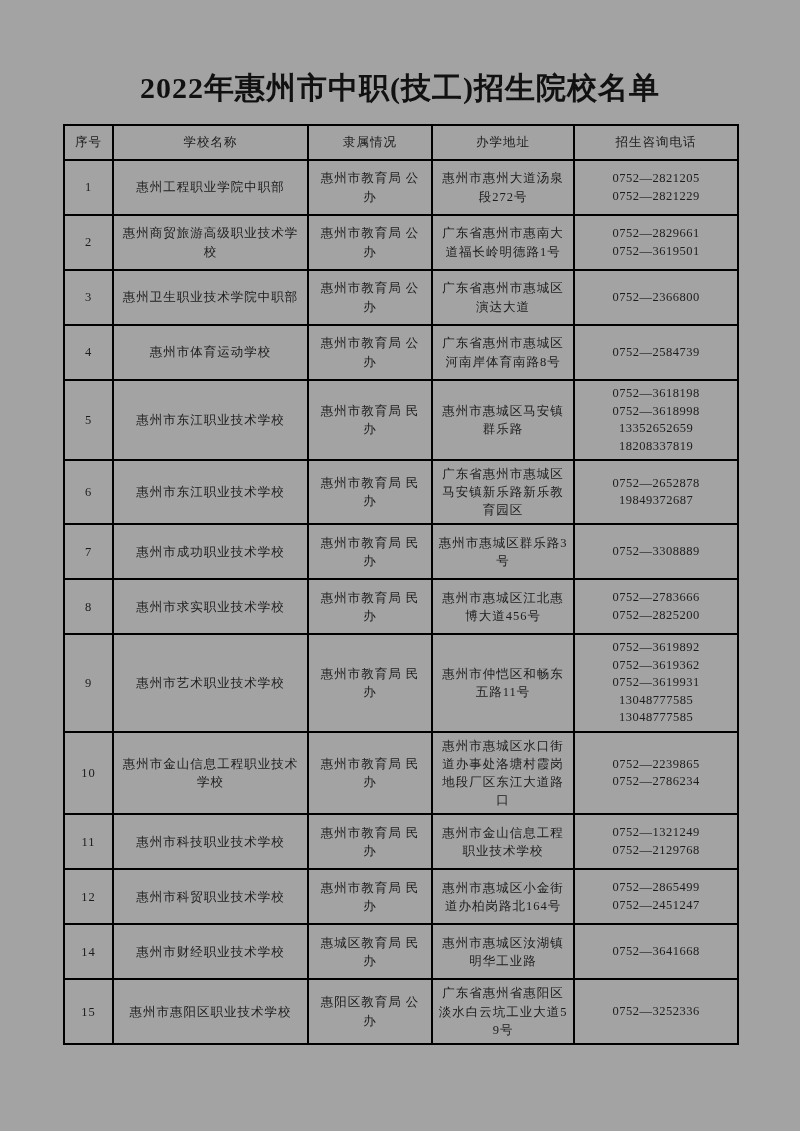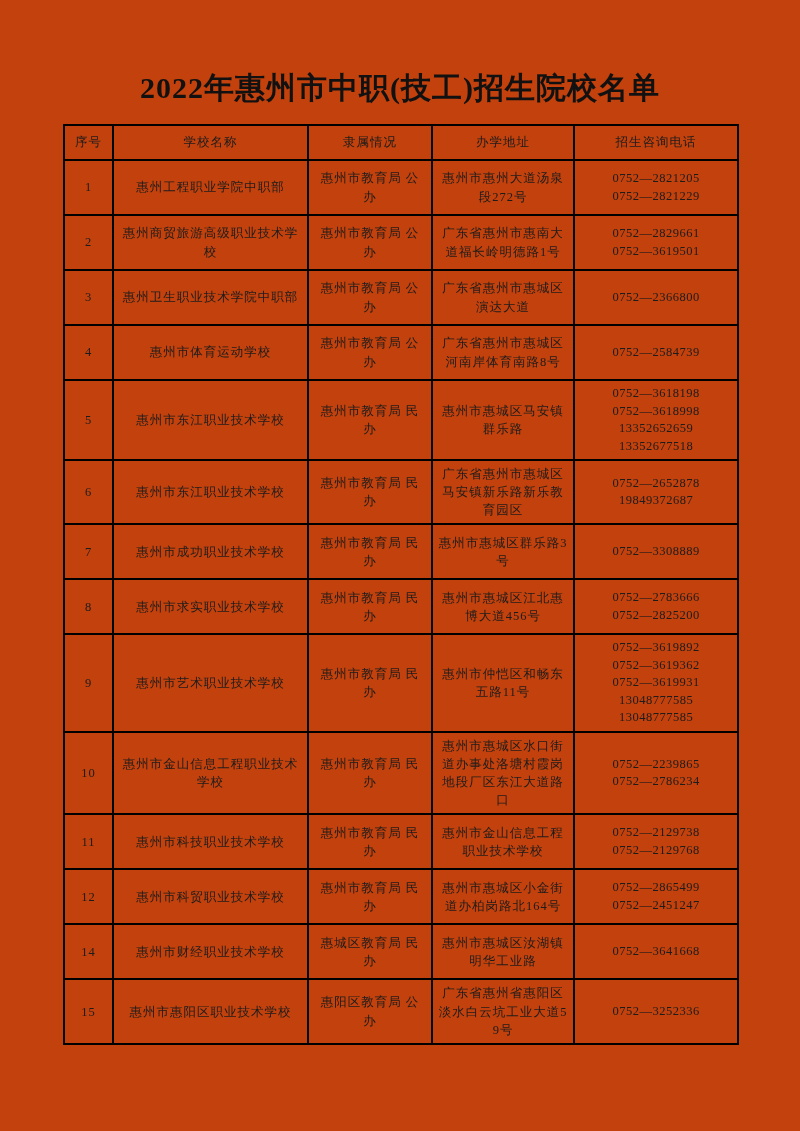--- a/index.html
+++ b/index.html
@@ -2,21 +2,21 @@
 <html><head>
 <meta charset="utf-8">
 <style>
   * { margin: 0; padding: 0; box-sizing: border-box; }
   html, body { background: #ffffff; }
   .page {
     position: relative;
     width: 800px;
     height: 1131px;
     margin: 0 auto;
-    background: #c2410c;
+    background: #a3a3a3;
     font-family: "Liberation Serif", "DejaVu Serif", serif;
     color: #1c1c1c;
     overflow: hidden;
   }
   .doc-title {
     margin-top: 68px;
     text-align: center;
     font-size: 30px;
     font-weight: bold;
     letter-spacing: 1px;
@@ -118,21 +118,21 @@
         </tr>
         <tr data-name="table-row">
           <td data-name="cell-no">5</td>
           <td data-name="cell-school">惠州市东江职业技术学校</td>
           <td data-name="cell-affiliation">惠州市教育局 民办</td>
           <td data-name="cell-address">惠州市惠城区马安镇群乐路</td>
           <td data-name="cell-phones">
             <div data-name="phone-number">0752—3618198</div>
             <div data-name="phone-number">0752—3618998</div>
             <div data-name="phone-number">13352652659</div>
-            <div data-name="phone-number">13352677518</div>
+            <div data-name="phone-number">18208337819</div>
           </td>
         </tr>
         <tr data-name="table-row">
           <td data-name="cell-no">6</td>
           <td data-name="cell-school">惠州市东江职业技术学校</td>
           <td data-name="cell-affiliation">惠州市教育局 民办</td>
           <td data-name="cell-address">广东省惠州市惠城区马安镇新乐路新乐教育园区</td>
           <td data-name="cell-phones">
             <div data-name="phone-number">0752—2652878</div>
             <div data-name="phone-number">19849372687</div>
@@ -179,21 +179,21 @@
             <div data-name="phone-number">0752—2239865</div>
             <div data-name="phone-number">0752—2786234</div>
           </td>
         </tr>
         <tr data-name="table-row">
           <td data-name="cell-no">11</td>
           <td data-name="cell-school">惠州市科技职业技术学校</td>
           <td data-name="cell-affiliation">惠州市教育局 民办</td>
           <td data-name="cell-address">惠州市金山信息工程职业技术学校</td>
           <td data-name="cell-phones">
-            <div data-name="phone-number">0752—2129738</div>
+            <div data-name="phone-number">0752—1321249</div>
             <div data-name="phone-number">0752—2129768</div>
           </td>
         </tr>
         <tr data-name="table-row">
           <td data-name="cell-no">12</td>
           <td data-name="cell-school">惠州市科贸职业技术学校</td>
           <td data-name="cell-affiliation">惠州市教育局 民办</td>
           <td data-name="cell-address">惠州市惠城区小金街道办柏岗路北164号</td>
           <td data-name="cell-phones">
             <div data-name="phone-number">0752—2865499</div>

